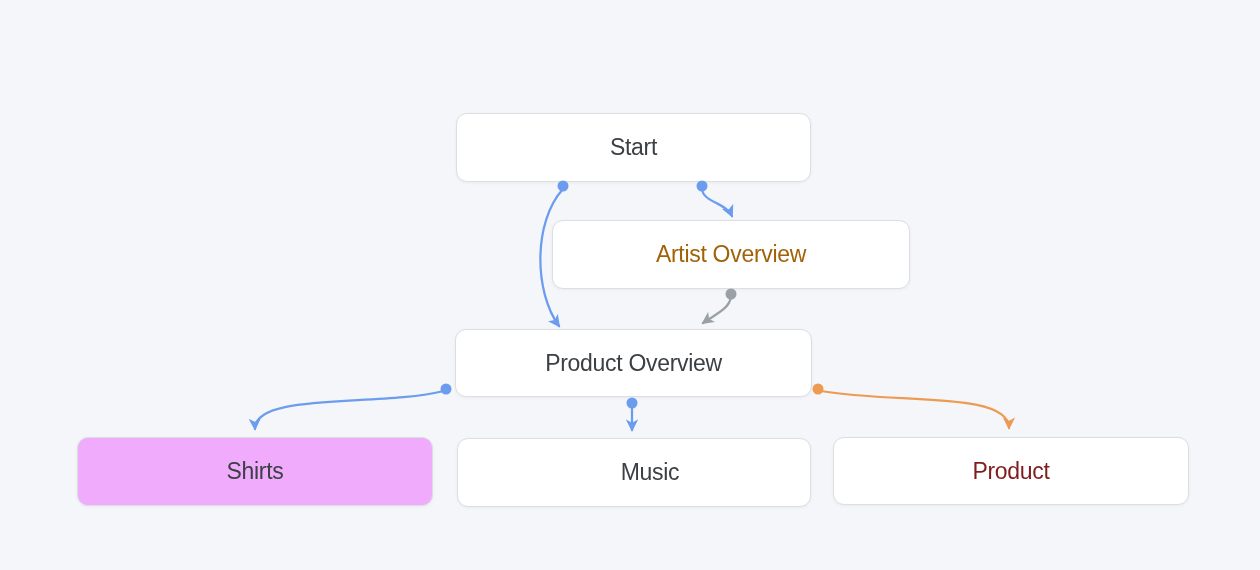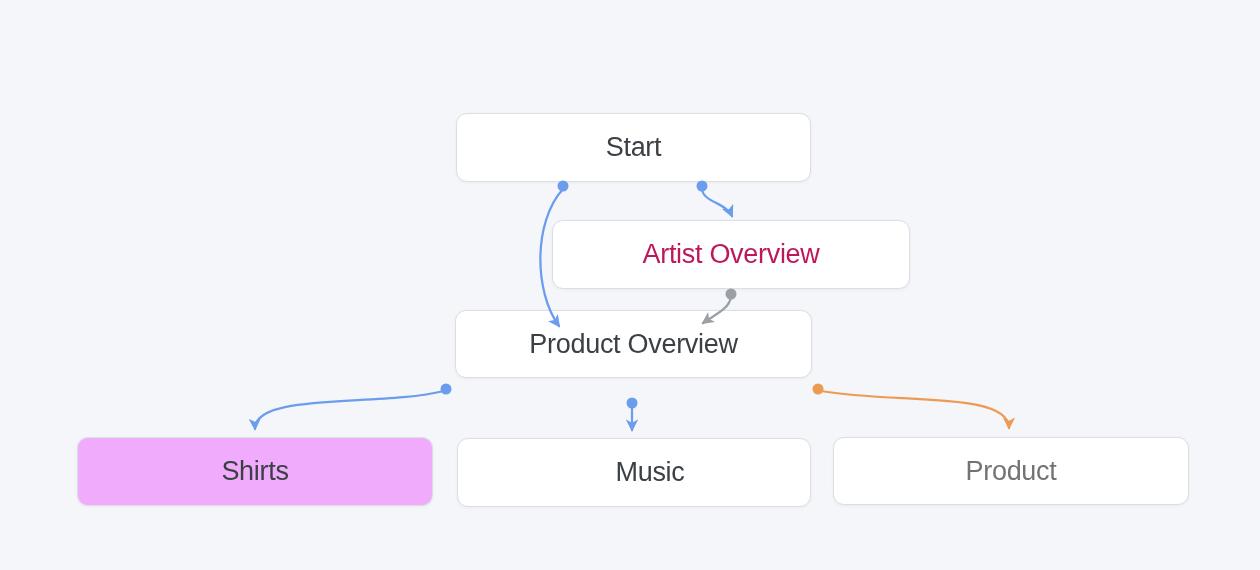--- a/index.html
+++ b/index.html
@@ -23,21 +23,21 @@
     border: 1px solid #dbdfe3;
     border-radius: 11px;
     box-shadow: 0 1px 3px rgba(60,64,67,0.06);
     display: flex;
     align-items: center;
     justify-content: center;
     cursor: pointer;
   }
   .node span {
     color: #3b4045;
-    font-size: 27px;
+    font-size: 23px;
     font-weight: 500;
     letter-spacing: -0.3px;
     white-space: nowrap;
   }
   svg.edge-layer {
     position: absolute;
     left: 0;
     top: 0;
     z-index: 5;
   }
@@ -77,27 +77,27 @@
       <circle cx="446" cy="389" r="5.5" fill="#6c9cee"></circle>
       <path d="M 632 405 L 632 430" fill="none" stroke="#6c9cee" stroke-width="2.25" stroke-linecap="round" marker-end="url(#arrow4)"></path>
       <circle cx="632" cy="403" r="5.5" fill="#6c9cee"></circle>
       <path d="M 821 391 C 895 404, 1009 391, 1009 428" fill="none" stroke="#ed9b52" stroke-width="2.25" stroke-linecap="round" marker-end="url(#arrow5)"></path>
       <circle cx="818" cy="389" r="5.5" fill="#ed9b52"></circle>
     </svg>
 <div class="node" style="left: 456px; top: 113px; width: 355px; height: 69px; background: rgb(255, 255, 255); border-color: rgb(219, 223, 227);">
       <span style="color: rgb(59, 64, 69);">Start</span>
     </div>
     <div class="node" style="left: 552px; top: 220px; width: 358px; height: 69px; background: rgb(255, 255, 255); border-color: rgb(219, 223, 227);">
-      <span style="color: #be185d; text-align: right;">Artist Overview</span>
+      <span style="color: #a16207; text-align: right;">Artist Overview</span>
     </div>
-    <div class="node" style="left: 455px; top: 310px; width: 357px; height: 68px; background: rgb(255, 255, 255); border-color: rgb(219, 223, 227);">
+    <div class="node" style="left: 455px; top: 329px; width: 357px; height: 68px; background: rgb(255, 255, 255); border-color: rgb(219, 223, 227);">
       <span style="color: rgb(59, 64, 69);">Product Overview</span>
     </div>
     <div class="node" style="left: 77px; top: 437px; width: 356px; height: 69px; background: #f0abfc; border-color: rgb(219, 223, 227);">
       <span style="color: rgb(59, 64, 69);">Shirts</span>
     </div>
     <div class="node" style="left: 457px; top: 438px; width: 354px; height: 69px; background: rgb(255, 255, 255); border-color: rgb(219, 223, 227); padding-left: 32px;">
       <span style="color: rgb(59, 64, 69);">Music</span>
     </div>
     <div class="node" style="left: 833px; top: 437px; width: 356px; height: 68px; background: rgb(255, 255, 255); border-color: rgb(219, 223, 227);">
-      <span style="color: #737373;">Product</span>
+      <span style="color: #7f1d1d;">Product</span>
     </div>
   </div>
 
 </body></html>

